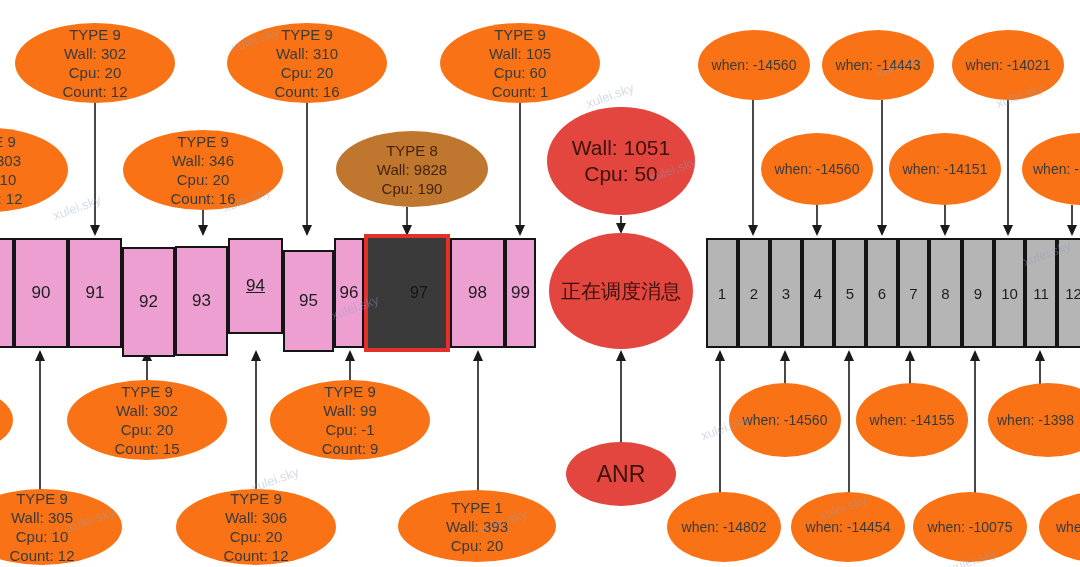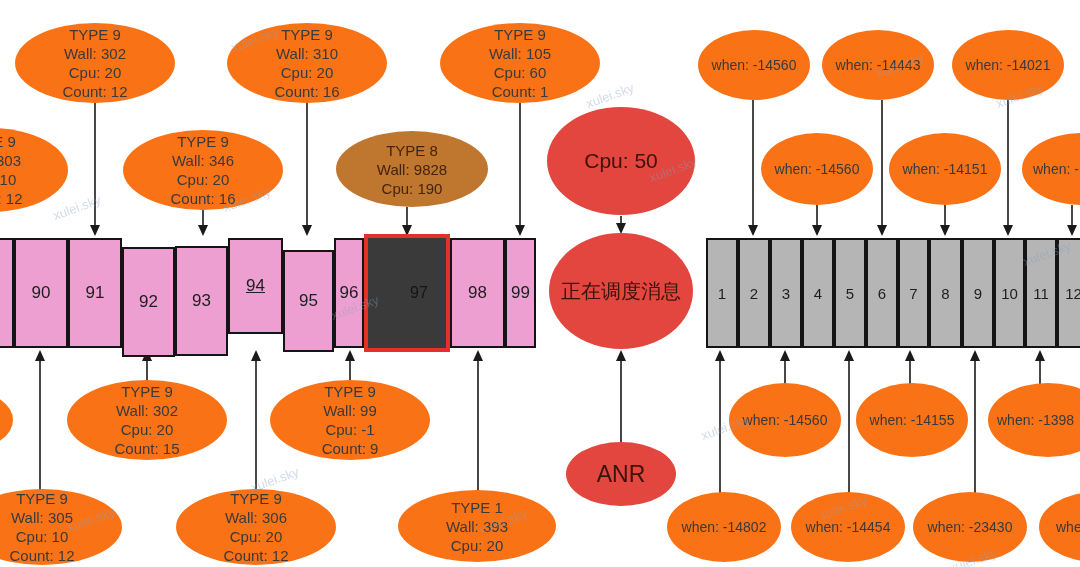--- a/index.html
+++ b/index.html
@@ -130,20 +130,21 @@
         <div class="ln">Wall: 346</div>
         <div class="ln">Cpu: 20</div>
         <div class="ln">Count: 16</div>
       </div>
       <div class="node orange" style="left: 336px; top: 131px; width: 152px; height: 76px; font-size: 15px; line-height: 19px;">
         <div class="ln">TYPE 8</div>
         <div class="ln">Wall: 9828</div>
         <div class="ln">Cpu: 190</div>
       </div>
       <div class="node red" style="left: 547px; top: 107px; width: 148px; height: 108px; font-size: 21px; line-height: 26px;">
+        <div class="ln">Wall: 1051</div>
         <div class="ln">Cpu: 50</div>
       </div>
       <div class="node red" style="left: 549px; top: 233px; width: 144px; height: 116px; font-size: 20px; line-height: 25px;">
         <div class="ln">正在调度消息</div>
       </div>
       <div class="node red" style="left: 566px; top: 442px; width: 110px; height: 64px; font-size: 23px; line-height: 29px;">
         <div class="ln">ANR</div>
       </div>
       <div class="node blue" style="left: 698px; top: 30px; width: 112px; height: 70px; font-size: 14px; line-height: 18px;">
         <div class="ln">when: -14560</div>
@@ -202,21 +203,21 @@
       <div class="node blue" style="left: 988px; top: 383px; width: 120px; height: 74px; font-size: 14px; line-height: 18px;">
         <div class="ln-abs" style="left: 9px;">when: -1398</div>
       </div>
       <div class="node blue" style="left: 667px; top: 492px; width: 114px; height: 70px; font-size: 14px; line-height: 18px;">
         <div class="ln">when: -14802</div>
       </div>
       <div class="node blue" style="left: 791px; top: 492px; width: 114px; height: 70px; font-size: 14px; line-height: 18px;">
         <div class="ln">when: -14454</div>
       </div>
       <div class="node blue" style="left: 913px; top: 492px; width: 114px; height: 70px; font-size: 14px; line-height: 18px;">
-        <div class="ln">when: -23430</div>
+        <div class="ln">when: -10075</div>
       </div>
       <div class="node blue" style="left: 1039px; top: 492px; width: 114px; height: 70px; font-size: 14px; line-height: 18px;">
         <div class="ln-abs" style="left: 17px;">whe</div>
       </div>
     </div>
   <div id="watermarks">
       <span class="wm" style="left: 230px; top: 32px;">xulei.sky</span>
       <span class="wm" style="left: 585px; top: 88px;">xulei.sky</span>
       <span class="wm" style="left: 875px; top: 58px;">xulei.sky</span>
       <span class="wm" style="left: 995px; top: 88px;">xulei.sky</span>

